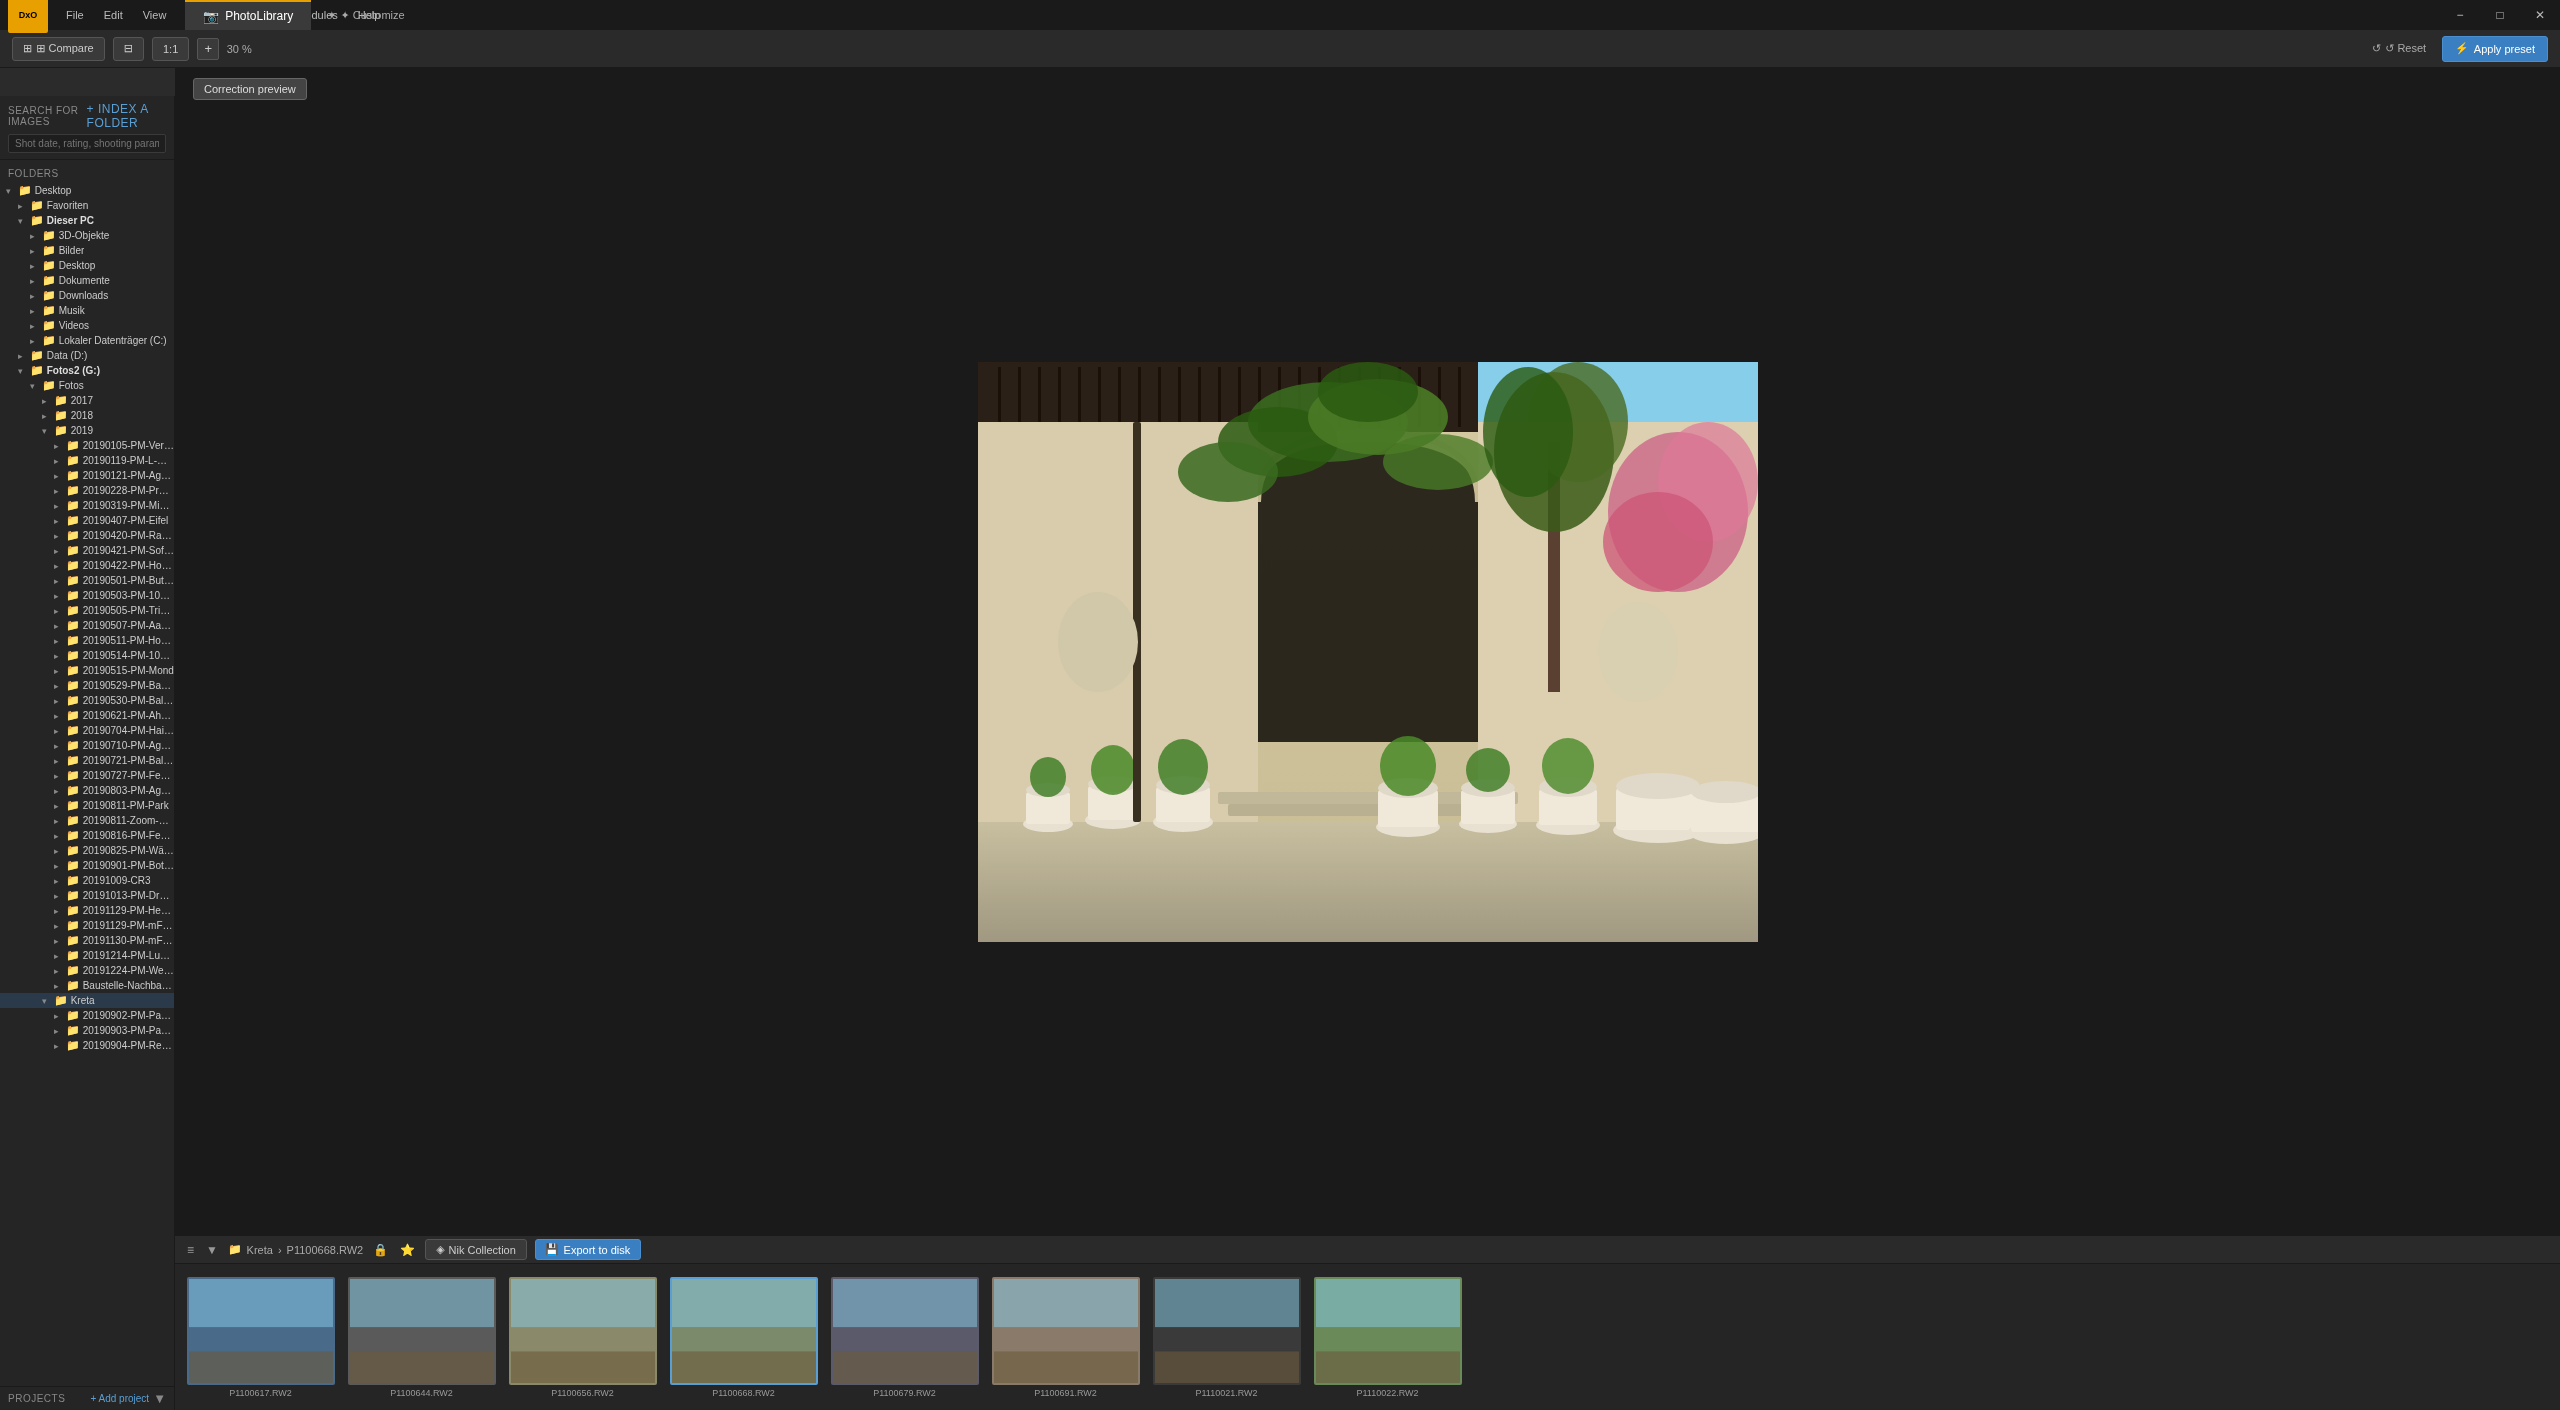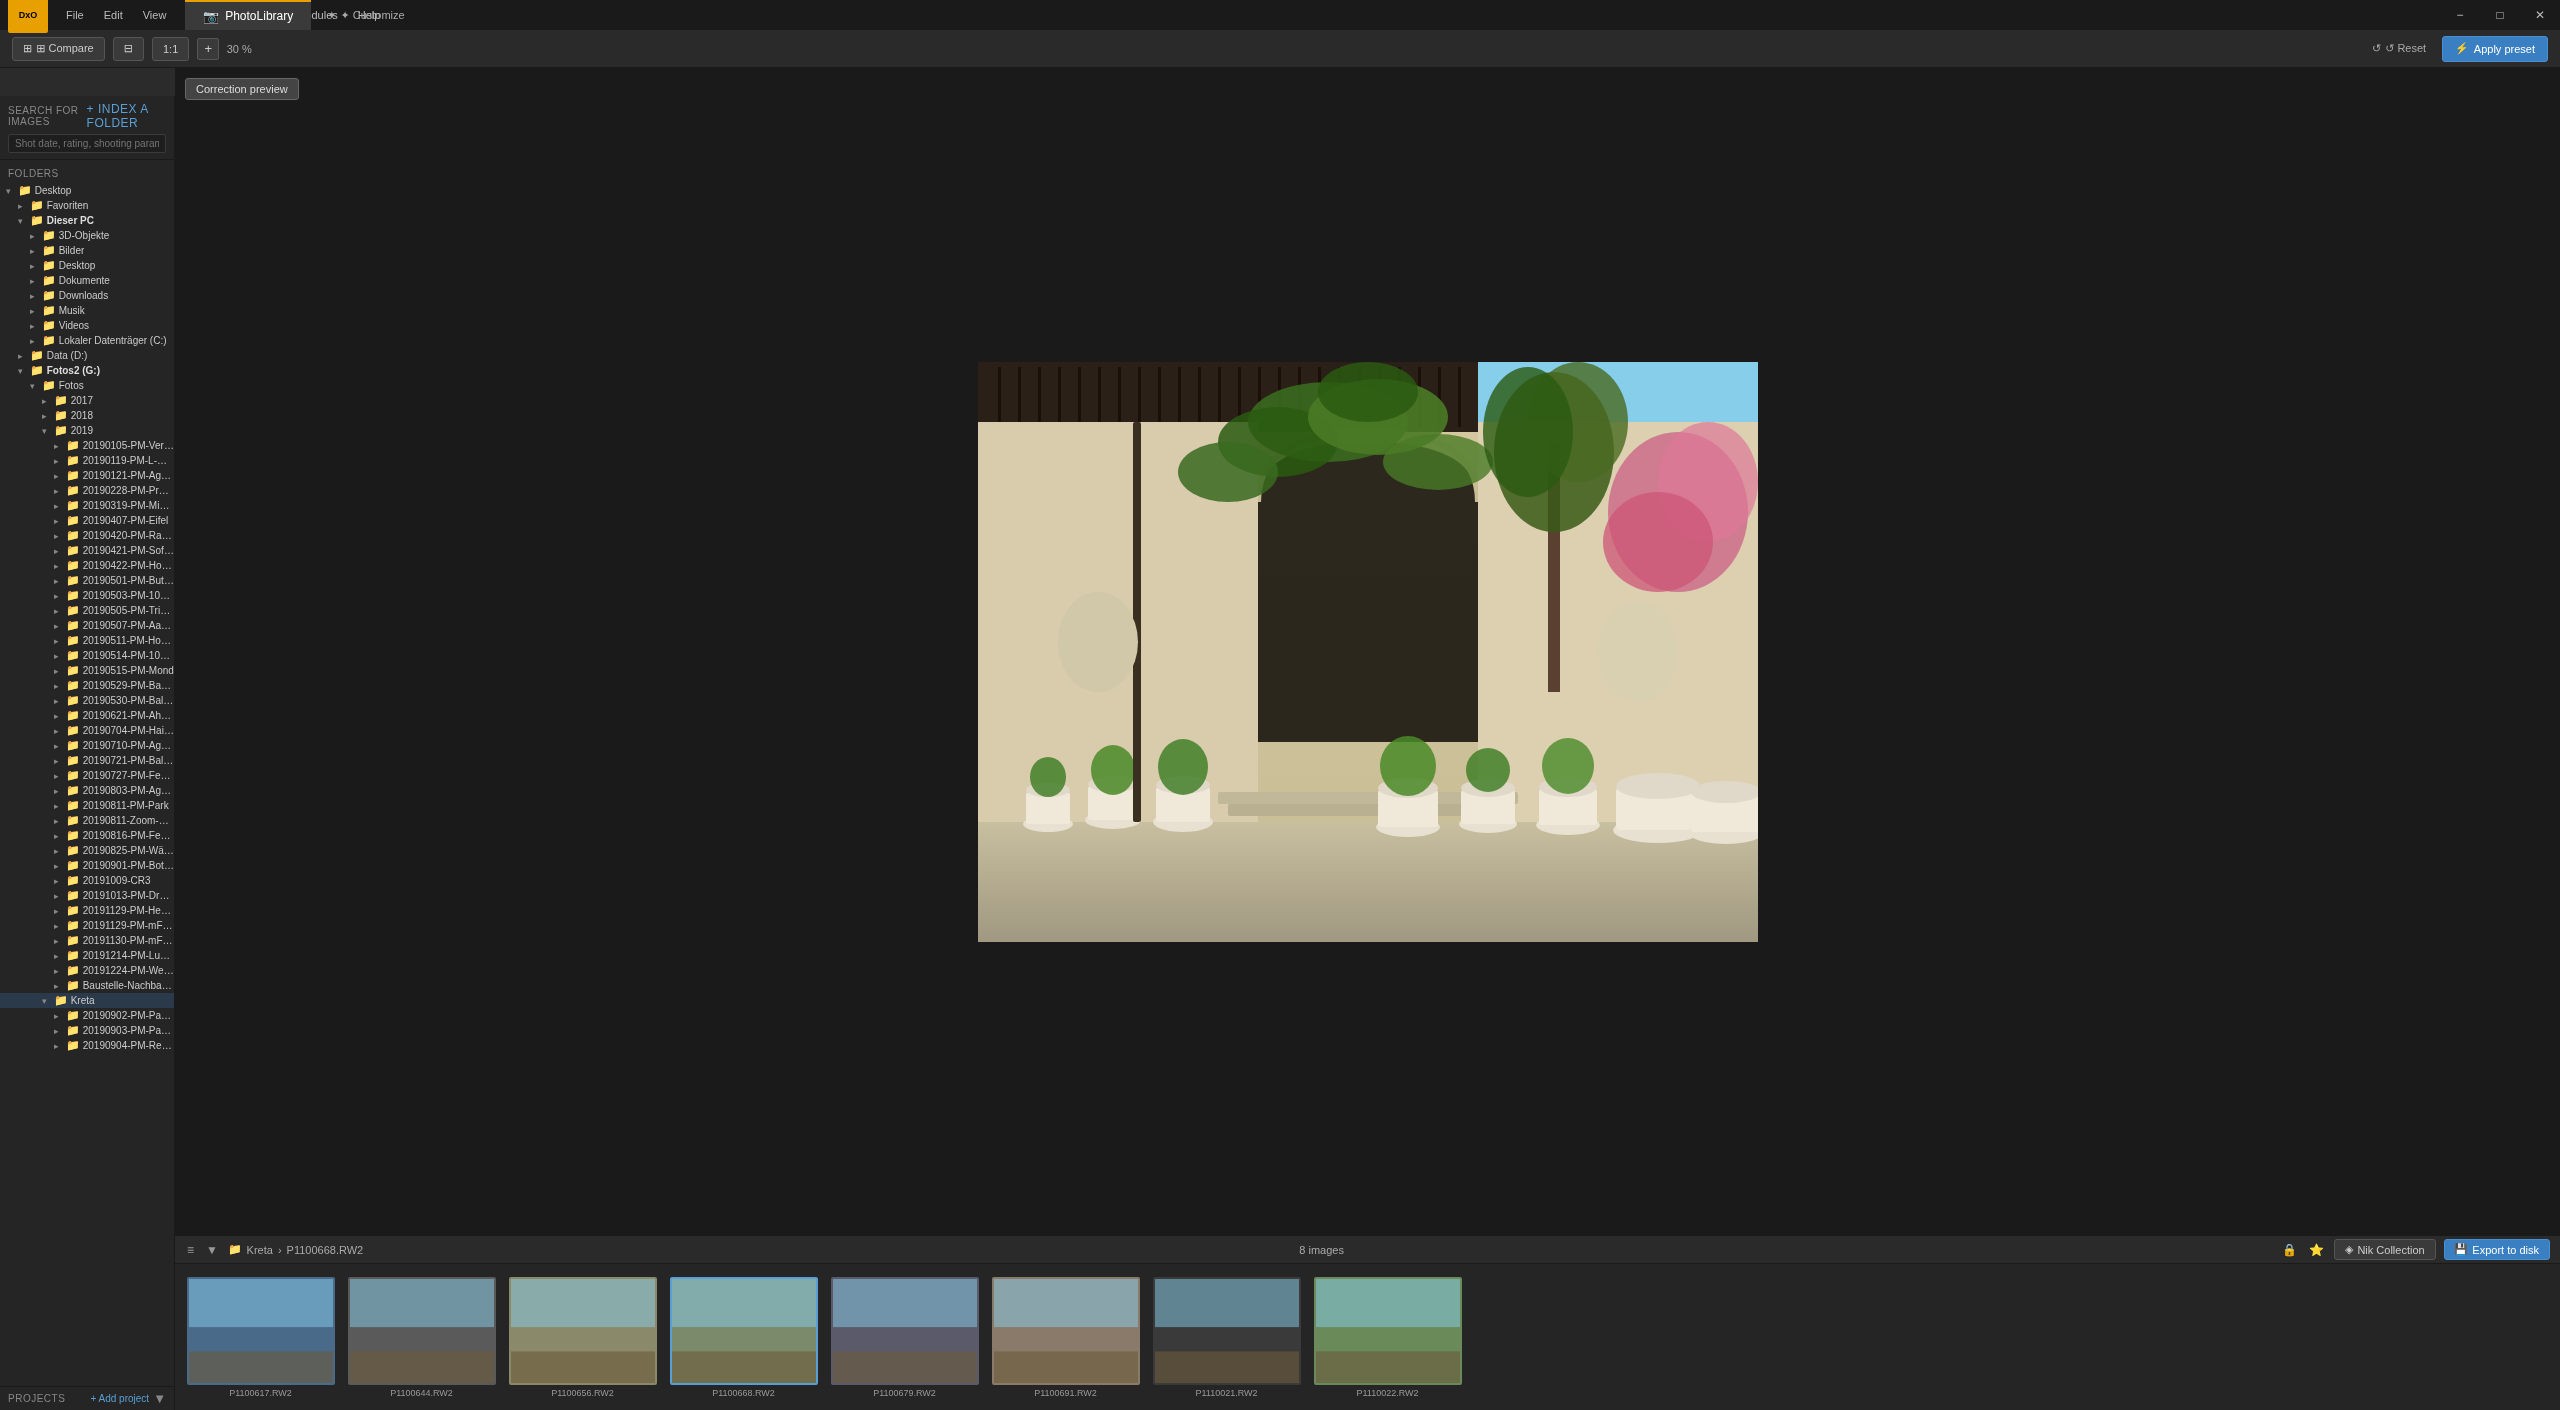--- a/index.html
+++ b/index.html
@@ -267,21 +267,21 @@
       display: flex;
       flex-direction: column;
       background: #1e1e1e;
       position: relative;
     }
 
     
     #correction-preview-btn {
       position: absolute;
       top: 10px;
-      left: 10px;
+      left: 18px;
       background: #444;
       border: 1px solid #666;
       color: #ddd;
       padding: 4px 10px;
       font-size: 11px;
       border-radius: 3px;
       cursor: pointer;
       z-index: 10;
     }
 
@@ -948,21 +948,20 @@
     <div id="filmstrip-container">
       <div id="filmstrip-toolbar">
         <button class="filmstrip-tool-btn">≡</button>
         <button class="filmstrip-tool-btn">▼</button>
         <div class="filmstrip-location">
           <span>📁</span>
           <span>Kreta</span>
           <span> › </span>
           <span>P1100668.RW2</span>
         </div>
-        <div class="filmstrip-count">8 images</div>
         <div class="filmstrip-right">
           <button class="filmstrip-tool-btn">🔒</button>
           <button class="filmstrip-tool-btn">⭐</button>
           <button class="nik-collection-btn">
             <span>◈</span>
             <span>Nik Collection</span>
           </button>
           <button class="export-btn">
             <span>💾</span>
             <span>Export to disk</span>

